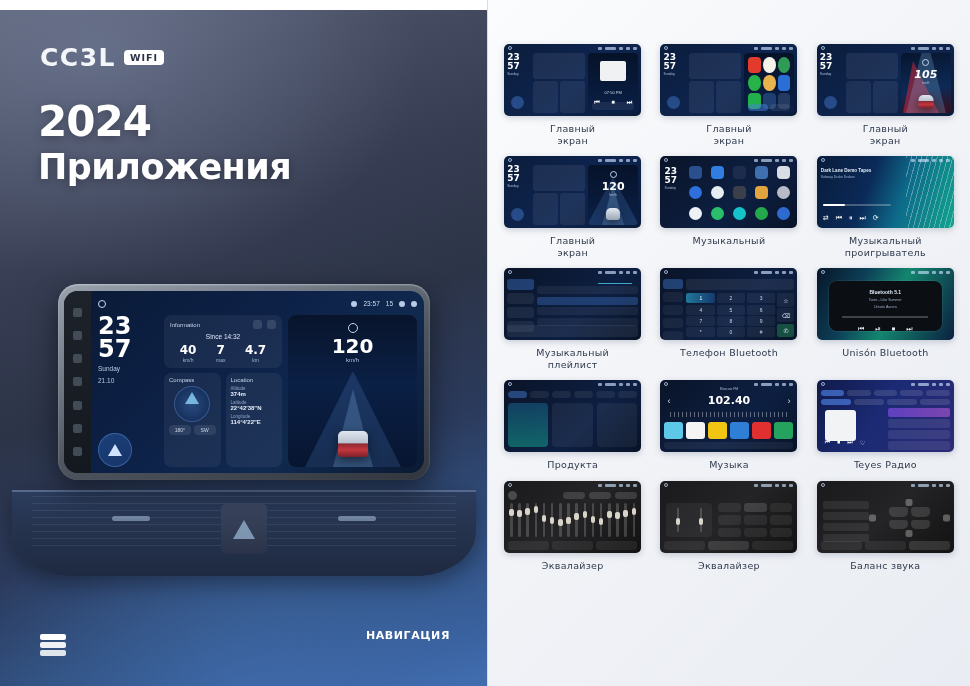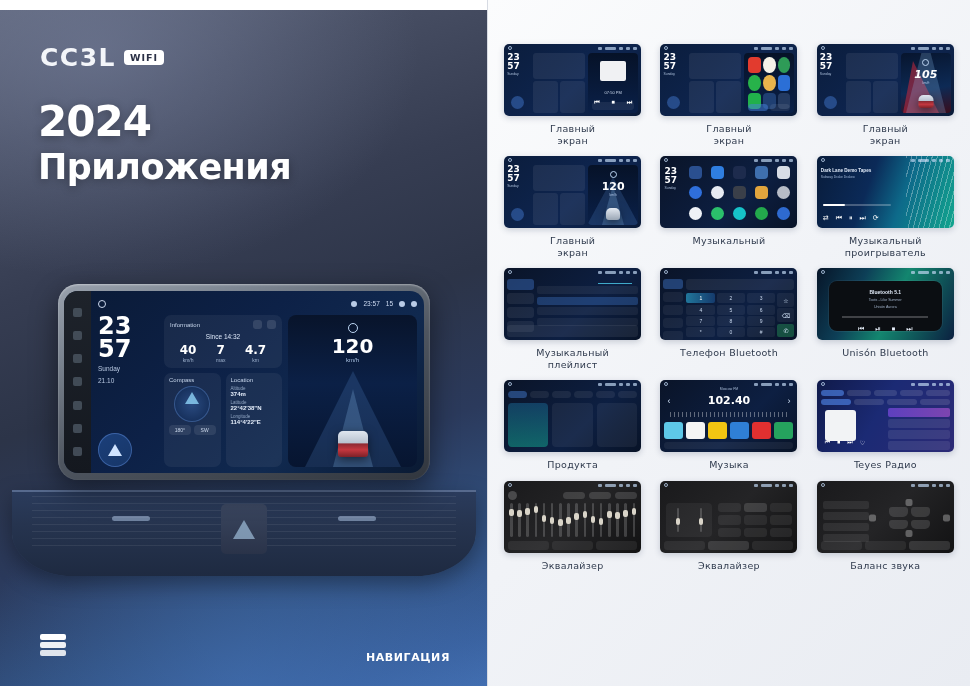--- a/index.html
+++ b/index.html
@@ -152,21 +152,21 @@
     width:46px; height:50px; background:linear-gradient(180deg,#3a465f,#2a3349); border-radius:5px;
     display:flex; align-items:center; justify-content:center;
   }
   .hazard-tri { width:0;height:0;border-left:11px solid transparent;border-right:11px solid transparent;border-bottom:19px solid rgba(190,225,255,.55); }
   .vent-tab { position:absolute; top:26px; width:38px; height:5px; border-radius:3px; background:rgba(200,225,255,.45); }
   .vent-tab.l { left:100px; } .vent-tab.r { right:100px; }
 
   .stack-icon { position:absolute; left:40px; bottom:40px; width:26px; height:22px; }
   .stack-icon span { position:absolute; left:0; width:26px; height:6px; background:#fff; border-radius:2px; }
   .stack-icon span:nth-child(1){top:0;} .stack-icon span:nth-child(2){top:8px;opacity:.92;} .stack-icon span:nth-child(3){top:16px;opacity:.85;}
-  .nav-label { position:absolute; right:37px; bottom:32px; color:#fff; font-size:11px; font-weight:700; letter-spacing:.6px; font-family:"DejaVu Sans",sans-serif; }
+  .nav-label { position:absolute; right:37px; bottom:54px; color:#fff; font-size:11px; font-weight:700; letter-spacing:.6px; font-family:"DejaVu Sans",sans-serif; }
 
   
   .gallery {
     position:relative; width:483px; height:686px;
     background: linear-gradient(135deg,#fbfcfd 0%, #f1f3f7 50%, #e9ecf2 100%);
     border-left:1px solid #d7dbe3;
     padding:44px 10px 14px 10px;
   }
   .grid { display:grid; grid-template-columns:repeat(3,1fr); row-gap:10px; column-gap:7px; }
   .cell { display:flex; flex-direction:column; align-items:center; }

